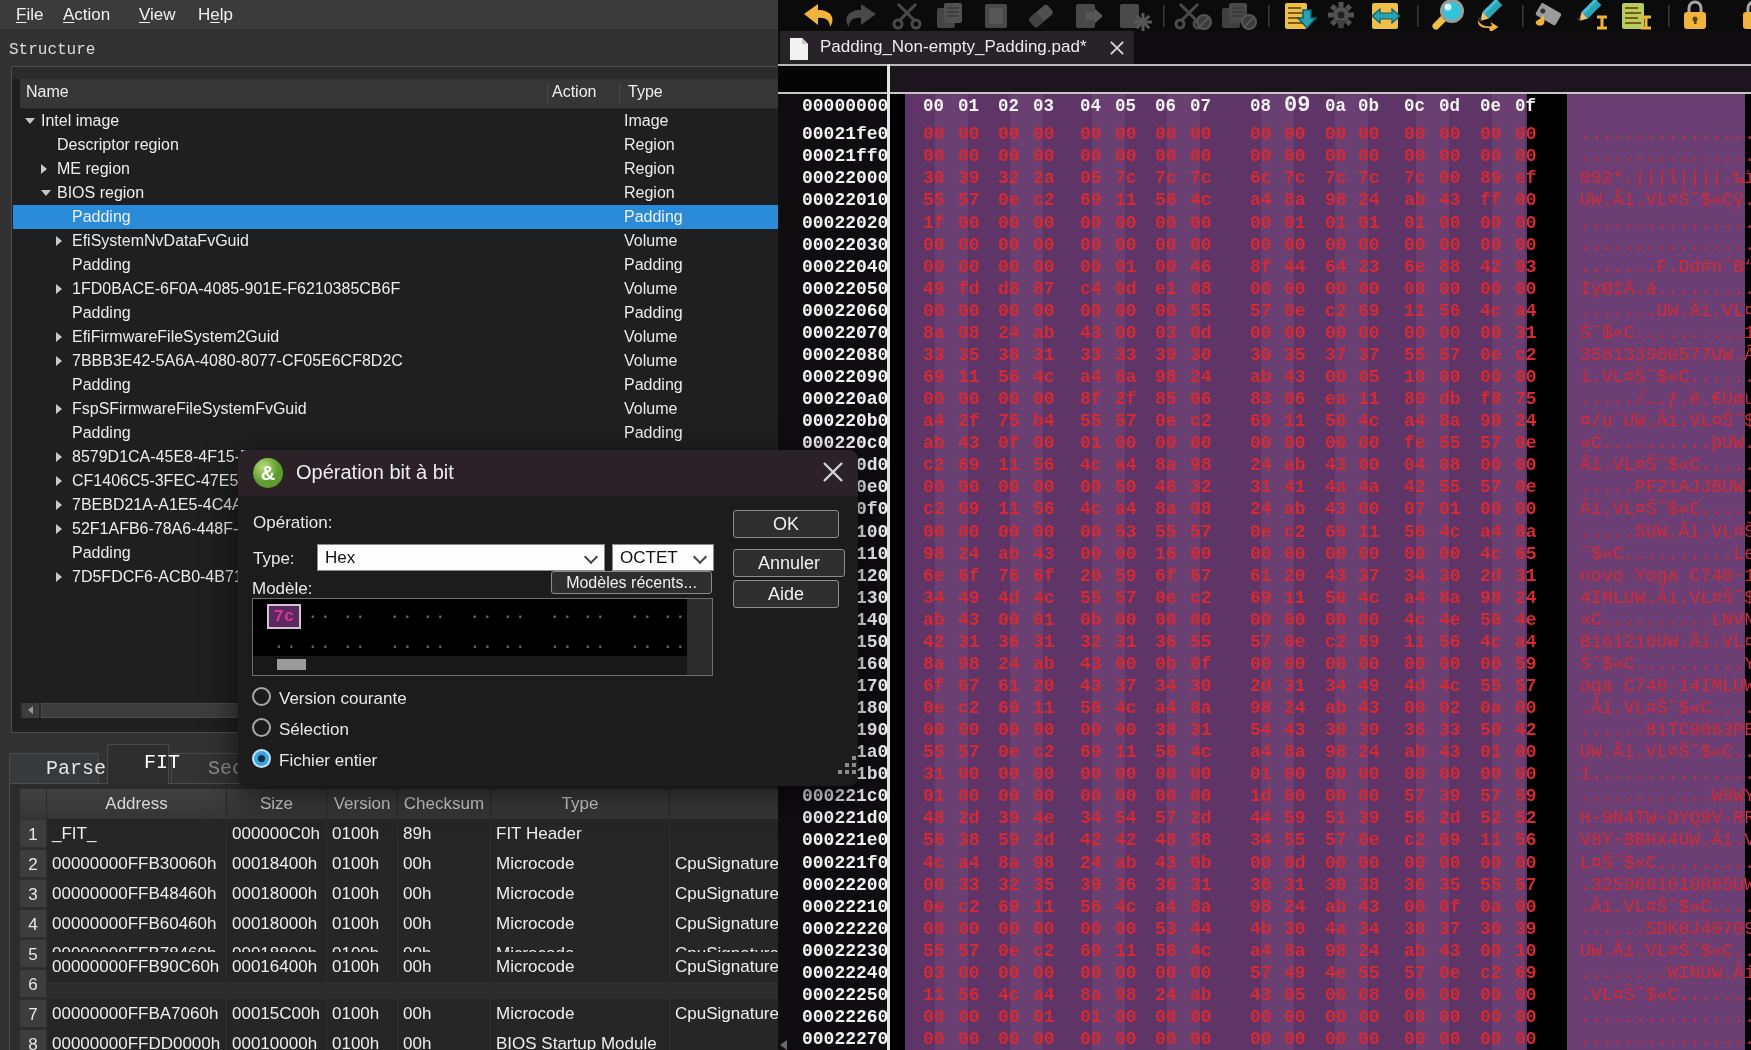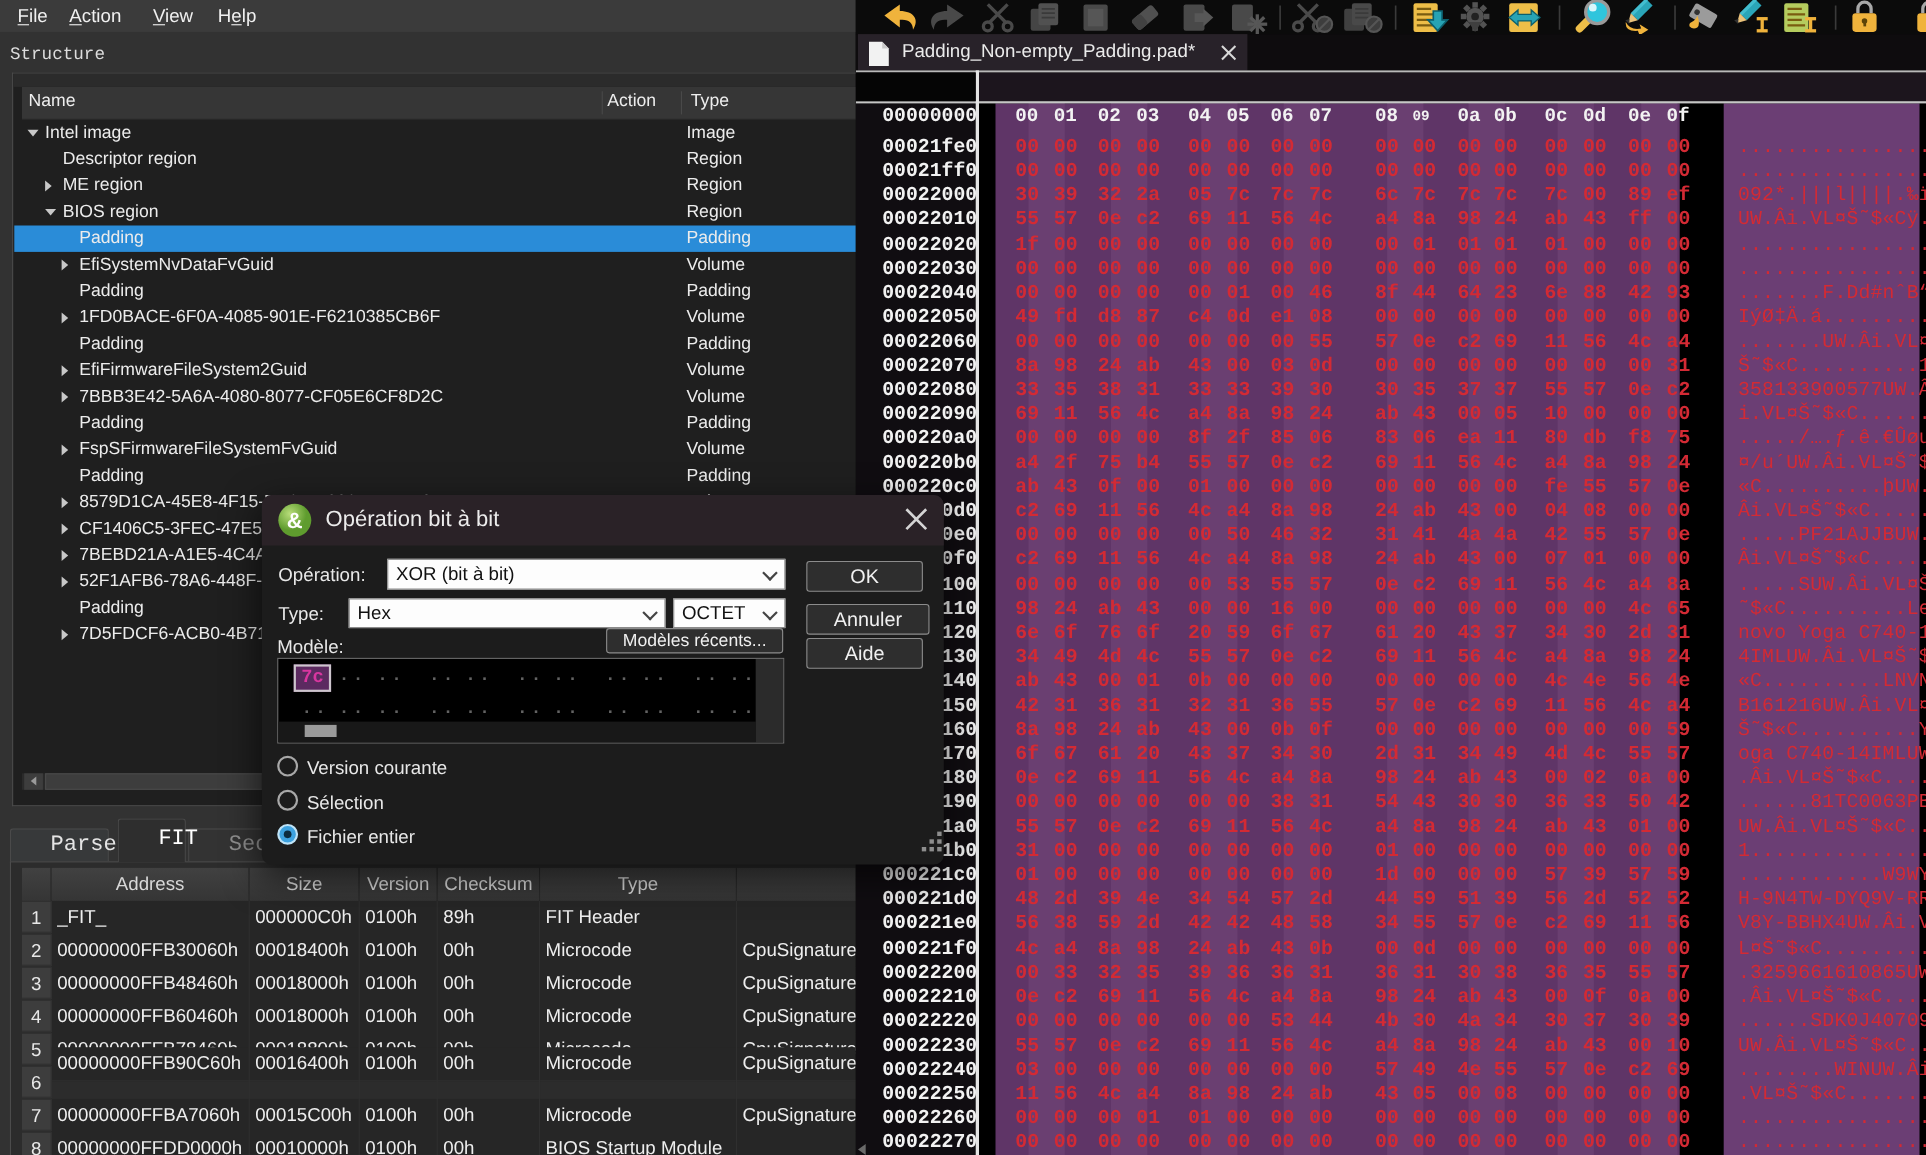--- a/index.html
+++ b/index.html
@@ -430,21 +430,21 @@
       <span class="off">00000000</span>
       <b class="c0" style="color:#f2f2f2;font-size:17.5px">00</b>
       <b class="c1" style="color:#f2f2f2;font-size:17.5px">01</b>
       <b class="c2" style="color:#f2f2f2;font-size:17.5px">02</b>
       <b class="c3" style="color:#f2f2f2;font-size:17.5px">03</b>
       <b class="c4" style="color:#f2f2f2;font-size:17.5px">04</b>
       <b class="c5" style="color:#f2f2f2;font-size:17.5px">05</b>
       <b class="c6" style="color:#f2f2f2;font-size:17.5px">06</b>
       <b class="c7" style="color:#f2f2f2;font-size:17.5px">07</b>
       <b class="c8" style="color:#f2f2f2;font-size:17.5px">08</b>
-      <b class="c9" style="color:#f2f2f2;font-size:13px">09</b>
+      <b class="c9" style="color:#f2f2f2;font-size:22px">09</b>
       <b class="c10" style="color:#f2f2f2;font-size:17.5px">0a</b>
       <b class="c11" style="color:#f2f2f2;font-size:17.5px">0b</b>
       <b class="c12" style="color:#f2f2f2;font-size:17.5px">0c</b>
       <b class="c13" style="color:#f2f2f2;font-size:17.5px">0d</b>
       <b class="c14" style="color:#f2f2f2;font-size:17.5px">0e</b>
       <b class="c15" style="color:#f2f2f2;font-size:17.5px">0f</b>
     </div>
 <div class="hr" style="top:96.2px">
       <span class="off">00021fe0</span>
       <b class="c0">00</b>
@@ -1318,21 +1318,20 @@
         </defs>
         <circle cx="16" cy="16" r="15" fill="url(#gg)"></circle>
         <text x="16" y="23" text-anchor="middle" font-family="Liberation Sans" font-size="20" font-weight="bold" fill="#ffffff">&amp;</text>
       </svg>
       <span style="position:absolute;left:58px;top:11px;color:#ececec;font-size:20px">Opération bit à bit</span>
       <svg style="position:absolute;left:583px;top:10px" width="24" height="24" viewBox="0 0 24 24">
         <path d="M3 3 L21 21 M21 3 L3 21" stroke="#d4d4d4" stroke-width="2.4"></path>
       </svg>
     </div>
 <span class="dlbl" style="left:15px;top:63px">Opération:</span>
-<div class="combo" style="left:114px;top:58px;width:362px;height:28px;line-height:26px">XOR (bit à bit)<i class="chev" style="top:7px"></i></div>
 <div class="dbtn" style="left:495px;top:60px;width:106px;height:28px;line-height:26px">OK</div>
 <span class="dlbl" style="left:15px;top:99px">Type:</span>
 <div class="combo" style="left:79px;top:94px;width:288px;height:27px;line-height:25px">Hex<i class="chev" style="top:7px"></i></div>
 <div class="combo" style="left:374px;top:94px;width:102px;height:27px;line-height:25px">OCTET<i class="chev" style="top:7px"></i></div>
 <div class="dbtn" style="left:495px;top:99px;width:112px;height:28px;line-height:26px">Annuler</div>
 <div class="dbtn" style="left:313px;top:121px;width:161px;height:23px;line-height:21px;font-size:16px">Modèles récents...</div>
 <span class="dlbl" style="left:14px;top:129px">Modèle:</span>
 <div class="dbtn" style="left:495px;top:130px;width:106px;height:28px;line-height:26px">Aide</div>
 <div style="position:absolute;left:14px;top:148px;width:461px;height:78px;background:#000;border:1px solid #6e6e6e;box-sizing:border-box;overflow:hidden">
 <div style="position:absolute;left:14px;top:5px;width:34px;height:25px;background:#5c2a60;border:2px solid #cdc6cd;box-sizing:border-box;color:#d8369f;font-family:'Liberation Mono',monospace;font-size:17px;font-weight:700;text-align:center;line-height:21px">7c</div>

